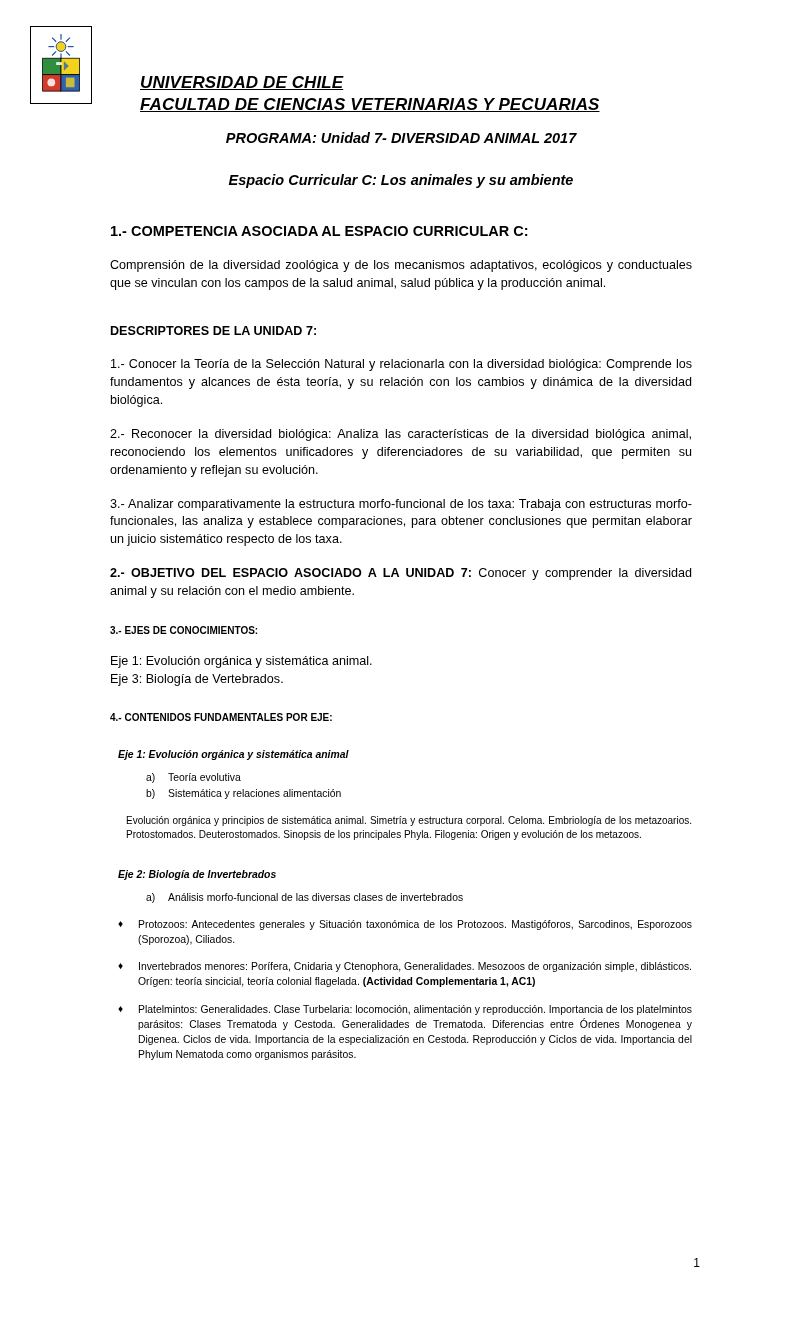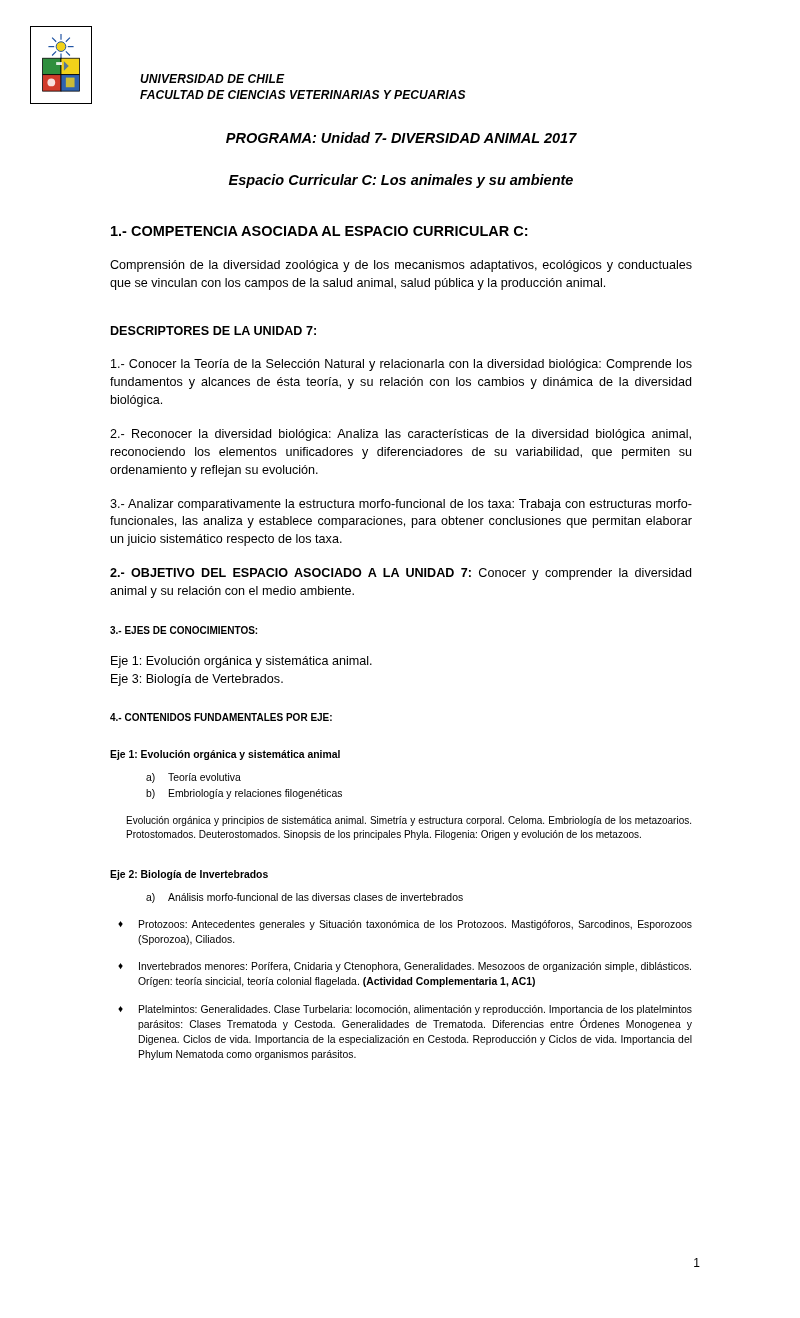--- a/index.html
+++ b/index.html
@@ -43,25 +43,26 @@
     display: block;
     width: 100%;
     height: 100%;
   }
   .univ-block {
     margin-left: 48px;
     margin-top: 46px;
     line-height: 1.32;
   }
   .univ-line {
-    font-size: 12px;
+    font-size: 17px;
     font-weight: bold;
     font-style: italic;
     letter-spacing: 0.1px;
     white-space: nowrap;
+    text-decoration: underline;
   }
   
   .content {
     position: absolute;
     left: 110px;
     top: 128px;
     width: 582px;
   }
   .title-center {
     text-align: center;
@@ -104,21 +105,22 @@
     font-size: 12.6px;
     line-height: 1.45;
     margin: 16px 0 0 0;
   }
   .eje-list div { margin: 0; }
 
   
   .small-head {
     font-size: 10.4px;
     font-weight: bold;
-    margin: 26px 0 0 0;
+    margin: 26px 0 0 8px;
+    font-style: italic;
   }
   ol.alpha {
     list-style: none;
     margin: 10px 0 0 0;
     padding: 0 0 0 36px;
     font-size: 10.4px;
     line-height: 1.5;
   }
   ol.alpha li {
     position: relative;
@@ -231,21 +233,21 @@
     <h2 class="sub">4.- CONTENIDOS FUNDAMENTALES POR EJE:</h2>
 
     <div class="small-head">Eje 1: Evolución orgánica y sistemática animal</div>
     <ol class="alpha">
       <li>
         <span class="mark">a)</span>
         <span>Teoría evolutiva</span>
       </li>
       <li>
         <span class="mark">b)</span>
-        <span>Embriología y relaciones filogenéticas</span>
+        <span>Sistemática y relaciones alimentación</span>
       </li>
     </ol>
     <p class="small">Evolución orgánica y principios de sistemática animal. Simetría y estructura corporal. Celoma. Embriología de los metazoarios. Protostomados. Deuterostomados. Sinopsis de los  principales Phyla. Filogenia: Origen y evolución de los metazoos.</p>
 
     <div class="small-head">Eje 2: Biología de Invertebrados</div>
     <ol class="alpha">
       <li>
         <span class="mark">a)</span>
         <span>Análisis morfo-funcional de las diversas clases de invertebrados</span>
       </li>

